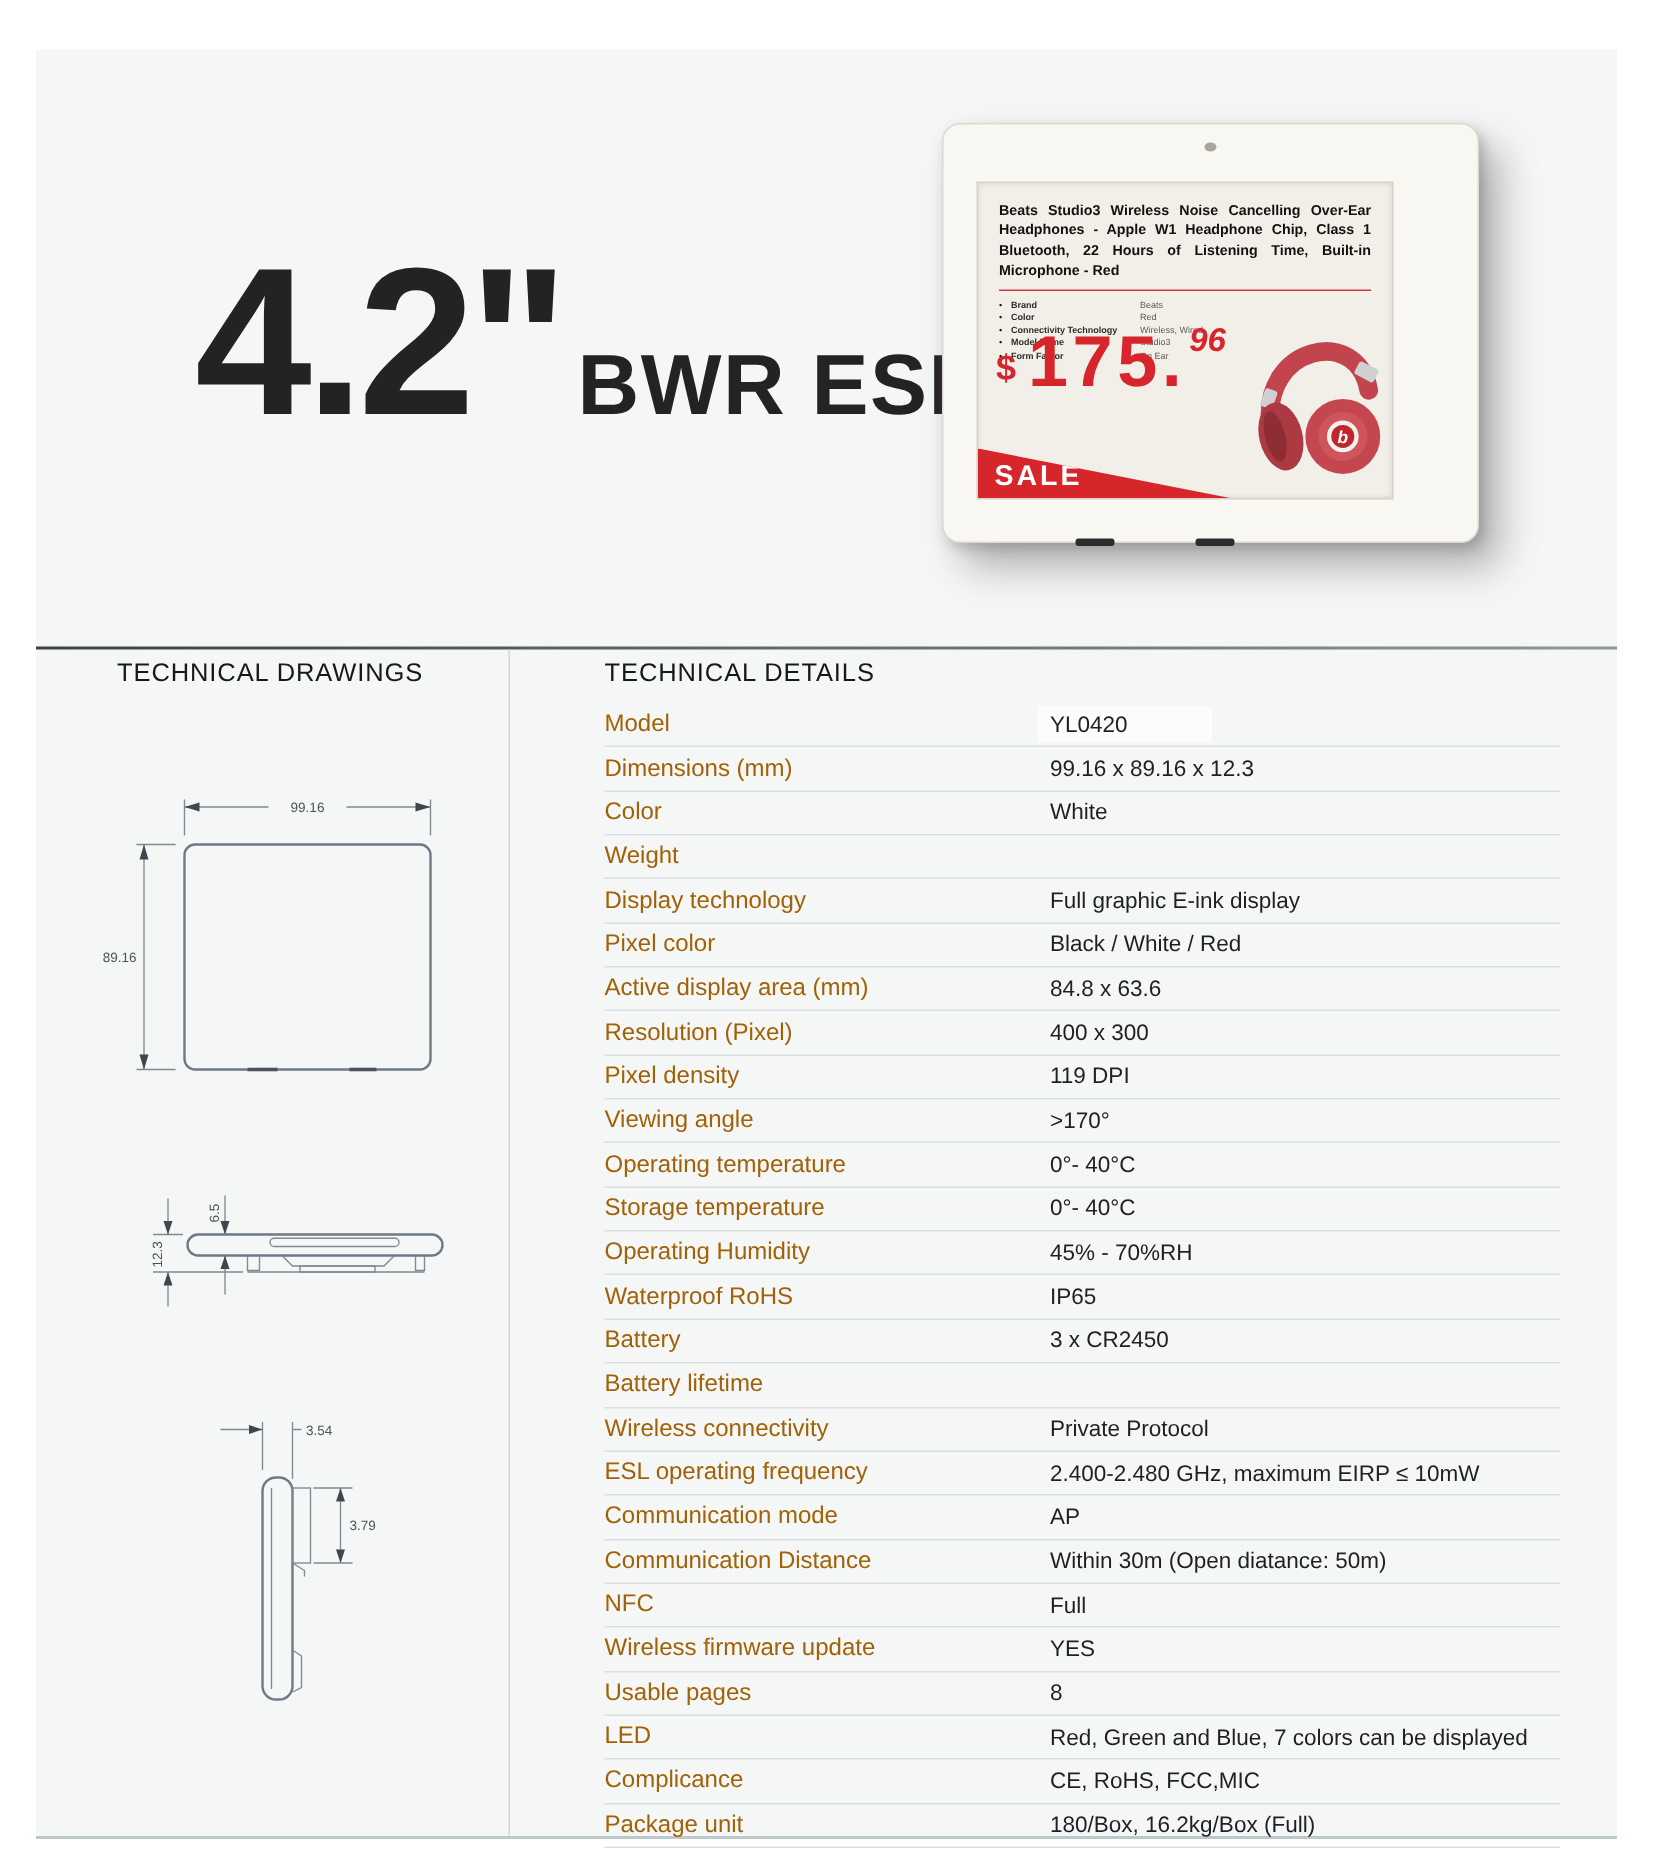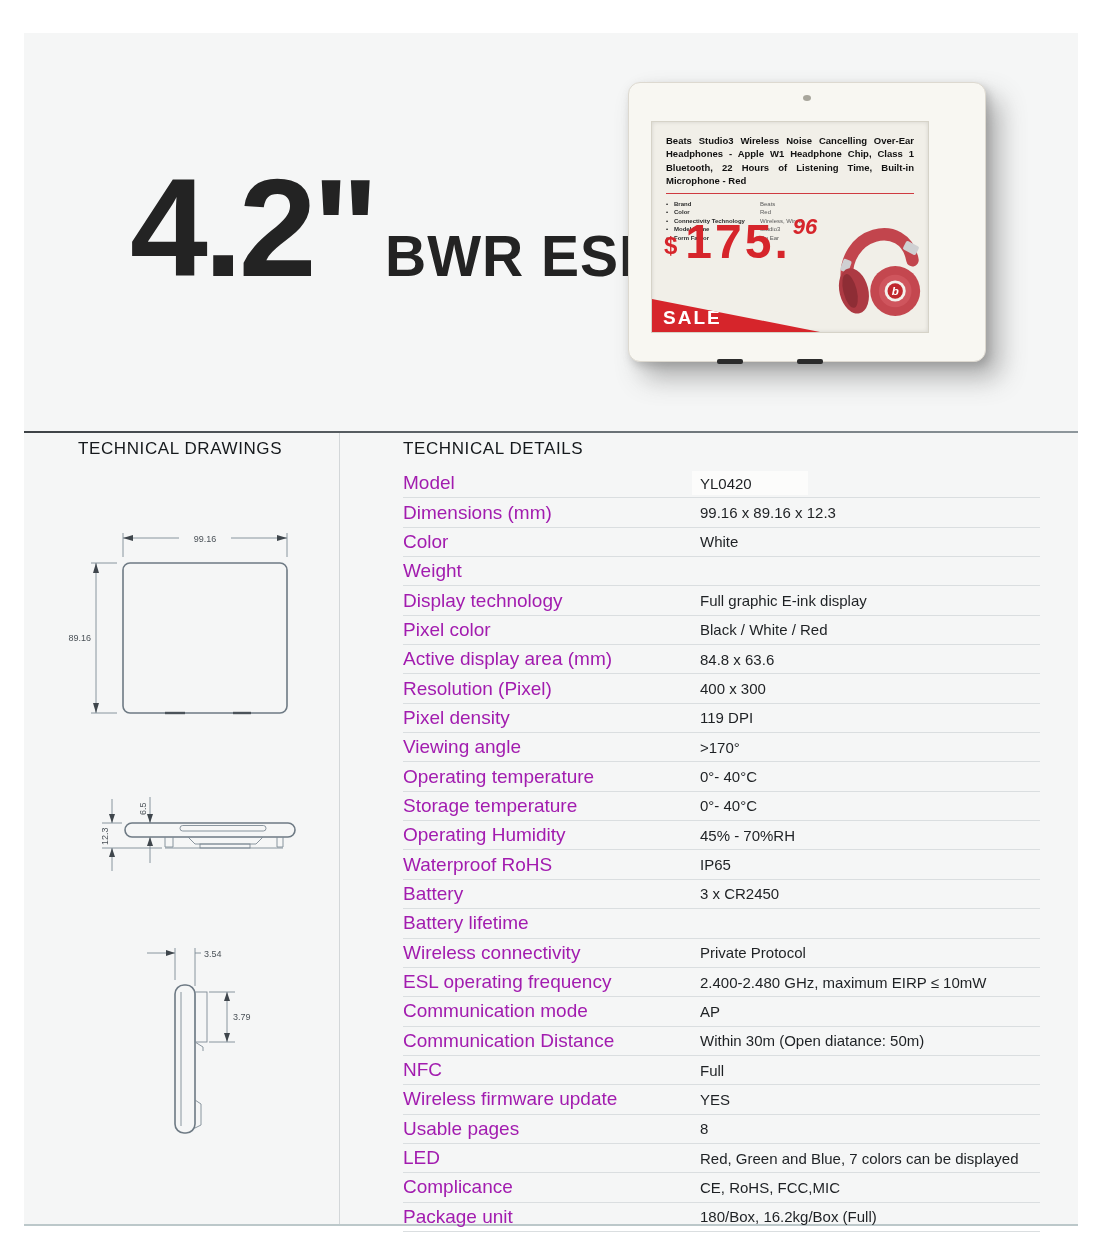--- a/index.html
+++ b/index.html
@@ -50,21 +50,21 @@
   .headphones{position:absolute;right:4px;bottom:8px;width:96px;height:116px;}
 
   
   .sec-head{position:absolute;top:439px;font-size:17px;font-weight:400;letter-spacing:.6px;color:#15191c;}
   .sec-head.drawings{left:78px;}
   .sec-head.details{left:403px;}
 
   
   .details-table{position:absolute;left:403px;top:469px;width:637px;}
   .spec-row{display:flex;align-items:center;height:28.35px;border-bottom:1px solid #dadee0;}
-  .spec-label{width:297px;font-size:19px;color:#a21caf;}
+  .spec-label{width:297px;font-size:16px;color:#a16207;}
   .spec-value{flex:1;font-size:15px;color:#1e2124;}
   .spec-value.hl{position:relative;}
   .spec-value.hl::before{content:"";position:absolute;left:-8px;top:-4px;width:116px;height:24px;
                          background:#fcfcfb;z-index:0;}
   .spec-value.hl span{position:relative;z-index:1;}
 
   
   .drawing{position:absolute;}
   .draw-front{left:55px;top:505px;}
   .draw-side{left:50px;top:785px;}

